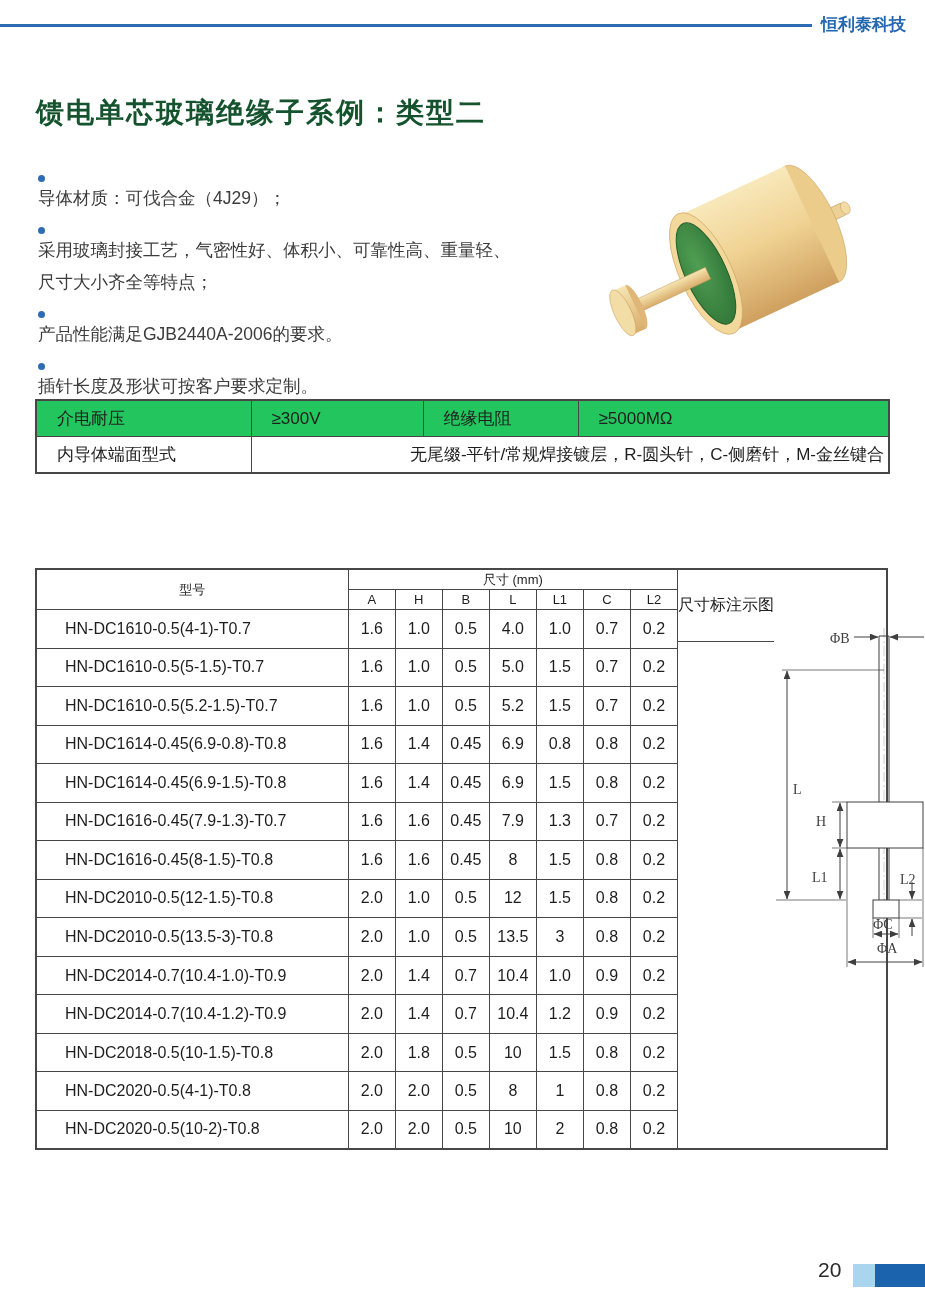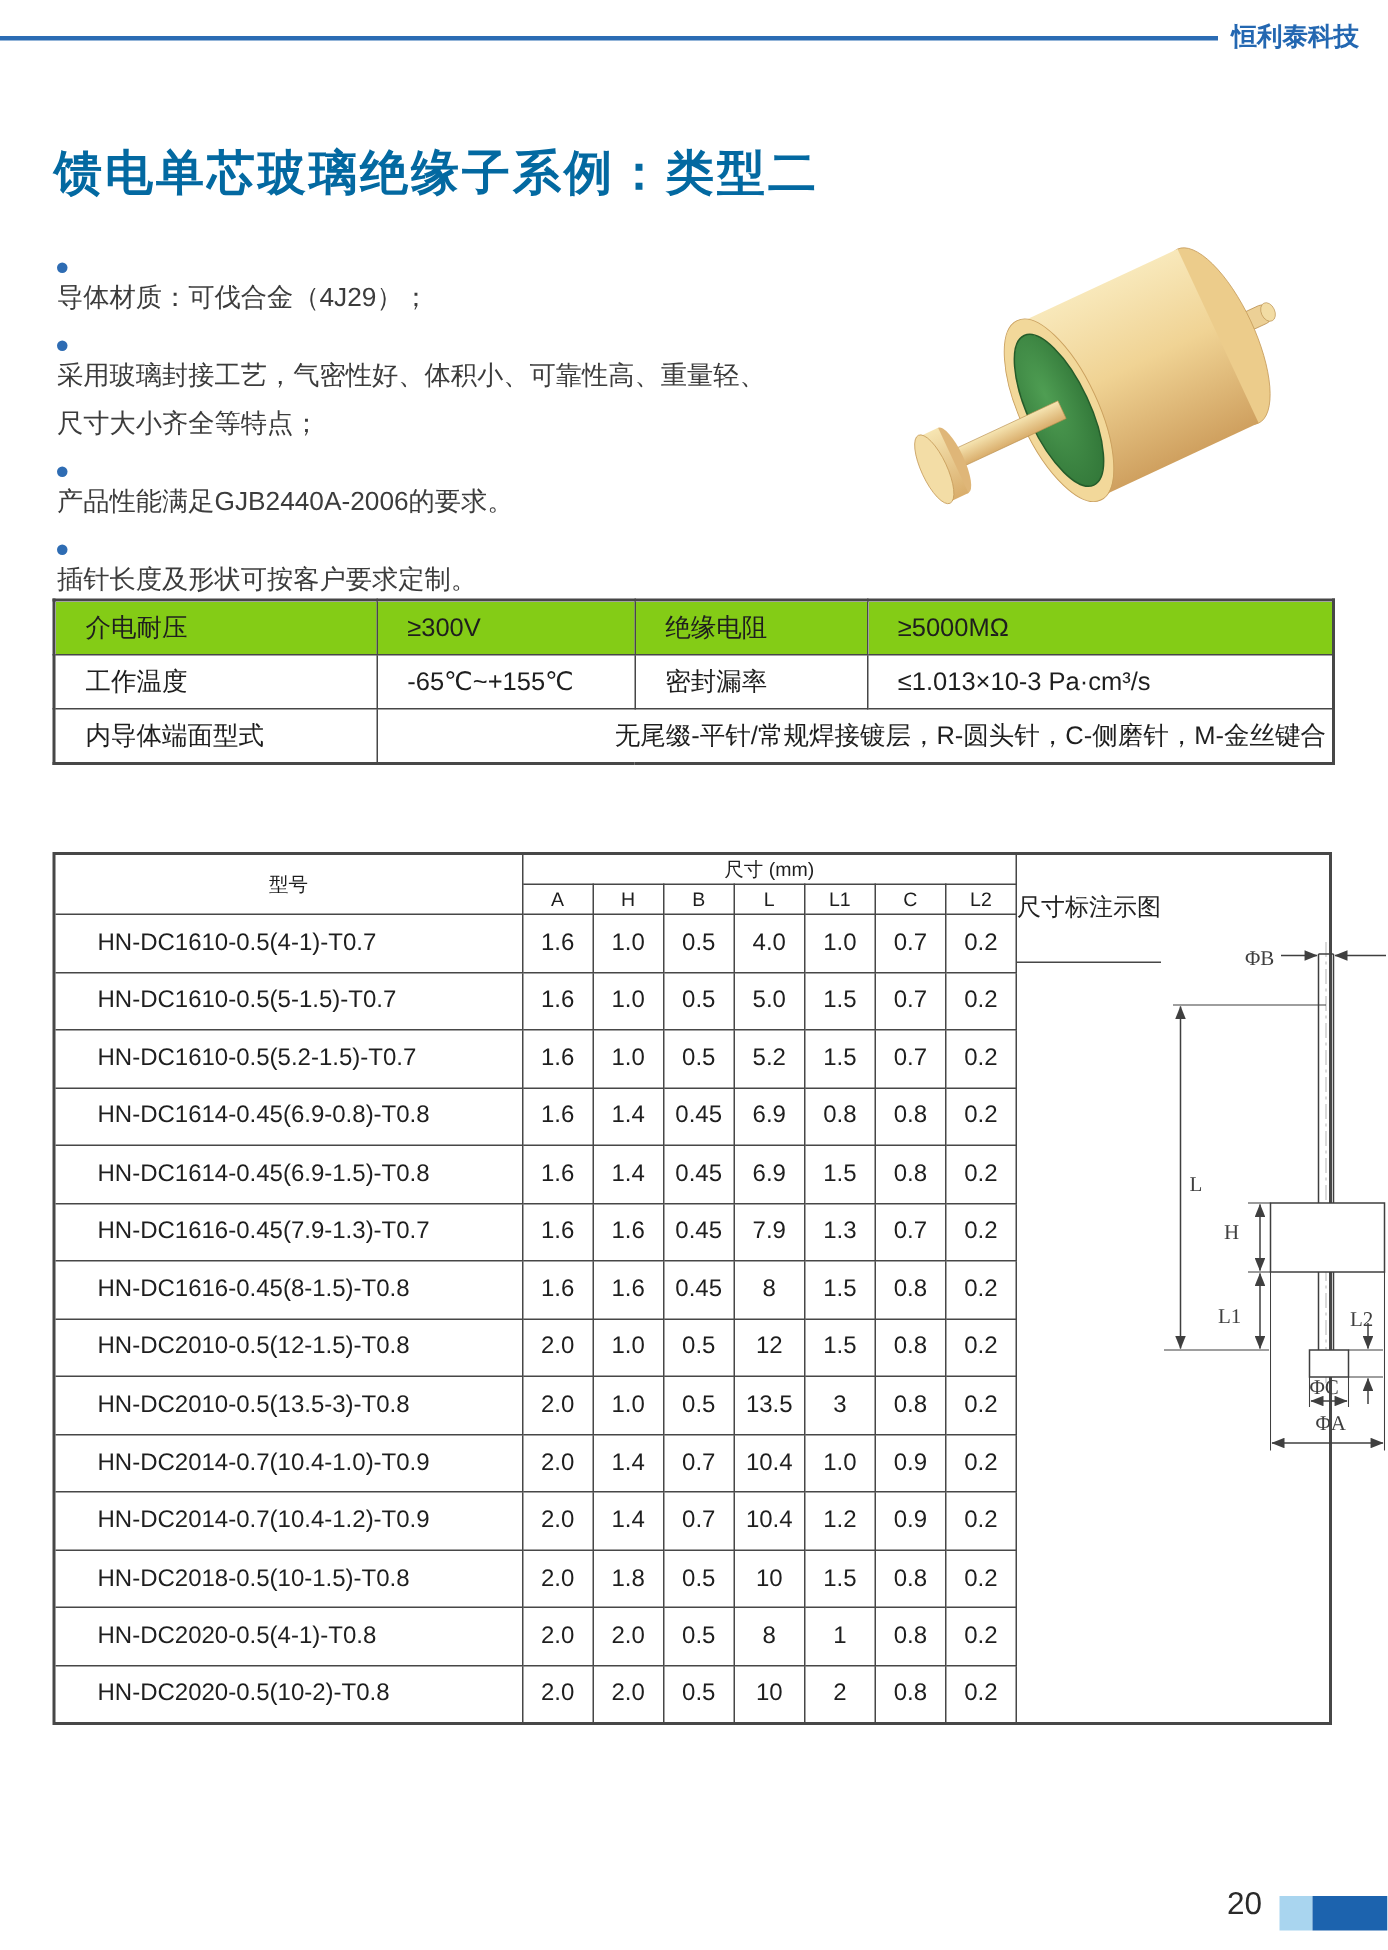--- a/index.html
+++ b/index.html
@@ -5,32 +5,32 @@
   html,body{margin:0;padding:0;}
   body{
     width:925px;height:1300px;position:relative;background:#ffffff;
     font-family:"Liberation Sans","DejaVu Sans",sans-serif;color:#222;
     overflow:hidden;
   }
   
   .topline{position:absolute;left:0;top:24px;width:812px;height:3px;background:#2b6cb4;}
   .brand{position:absolute;left:821px;top:13px;font-size:17px;font-weight:bold;color:#2367b1;white-space:nowrap;}
   
-  .page-title{position:absolute;left:36px;top:94px;margin:0;font-size:32px;font-weight:bold;color:#0369a1;letter-spacing:2px;white-space:nowrap;}
+  .page-title{position:absolute;left:36px;top:94px;margin:0;font-size:28px;font-weight:bold;color:#14532d;letter-spacing:2px;white-space:nowrap;}
   
   .features{position:absolute;left:38px;top:162px;width:545px;margin:0;padding:0;list-style:none;}
   .features li{display:flex;align-items:flex-start;font-size:17.5px;color:#3c3c3c;line-height:32px;flex-direction:column;}
   .features .dot{width:7px;height:7px;border-radius:50%;background:#2e6cb3;margin:13px 10px 0 0;flex:none;}
   .features .ftext{white-space:pre-line;}
   
   .product{position:absolute;left:585px;top:155px;width:310px;height:212px;}
   
   .spec-table{position:absolute;left:35px;top:399px;width:853px;border-collapse:collapse;table-layout:fixed;font-size:17px;color:#1e1e1e;border:2px solid #474747;}
   .spec-table td{border:1px solid #474747;height:35px;padding:0 4px 0 20px;overflow:hidden;white-space:nowrap;}
-  .spec-table tr.shaded td{background:#84cc16;}
+  .spec-table tr.shaded td{background:#22c55e;}
   .spec-table td.center{text-align:right;padding:0 4px;}
   
   .dim-wrap{position:absolute;left:35px;top:568px;width:853px;height:582px;border:2px solid #474747;box-sizing:border-box;display:flex;background:#fff;}
   .dim-table{width:641px;flex:none;height:100%;border-collapse:collapse;table-layout:fixed;font-size:16px;color:#1e1e1e;}
   .dim-table th,.dim-table td{border:1px solid #474747;font-weight:normal;text-align:center;padding:0;overflow:hidden;white-space:nowrap;}
   .dim-table thead th{height:19px;font-size:13px;}
   .dim-table td.model{text-align:left;padding-left:28px;font-size:16px;}
   .dim-table tr>*:first-child{border-left:none;}
   .dim-table thead tr:first-child th{border-top:none;}
   .dim-table tbody tr:last-child td{border-bottom:none;}
@@ -119,26 +119,20 @@
       <col style="width:311px">
     </colgroup>
   <tbody>
       <tr class="shaded">
     <td>介电耐压</td>
     <td>≥300V</td>
     <td>绝缘电阻</td>
     <td>≥5000MΩ</td>
   </tr>
   <tr>
-    <td>工作温度</td>
-    <td>-65℃~+155℃</td>
-    <td>密封漏率</td>
-    <td>≤1.013×10-3 Pa·cm³/s</td>
-  </tr>
-  <tr>
     <td>内导体端面型式</td>
     <td colspan="3" class="center">无尾缀-平针/常规焊接镀层，R-圆头针，C-侧磨针，M-金丝键合</td>
   </tr>
 </tbody>
   </table>
 
 <div class="dim-wrap">
   <table class="dim-table">
     <colgroup>
       <col style="width:311px">

